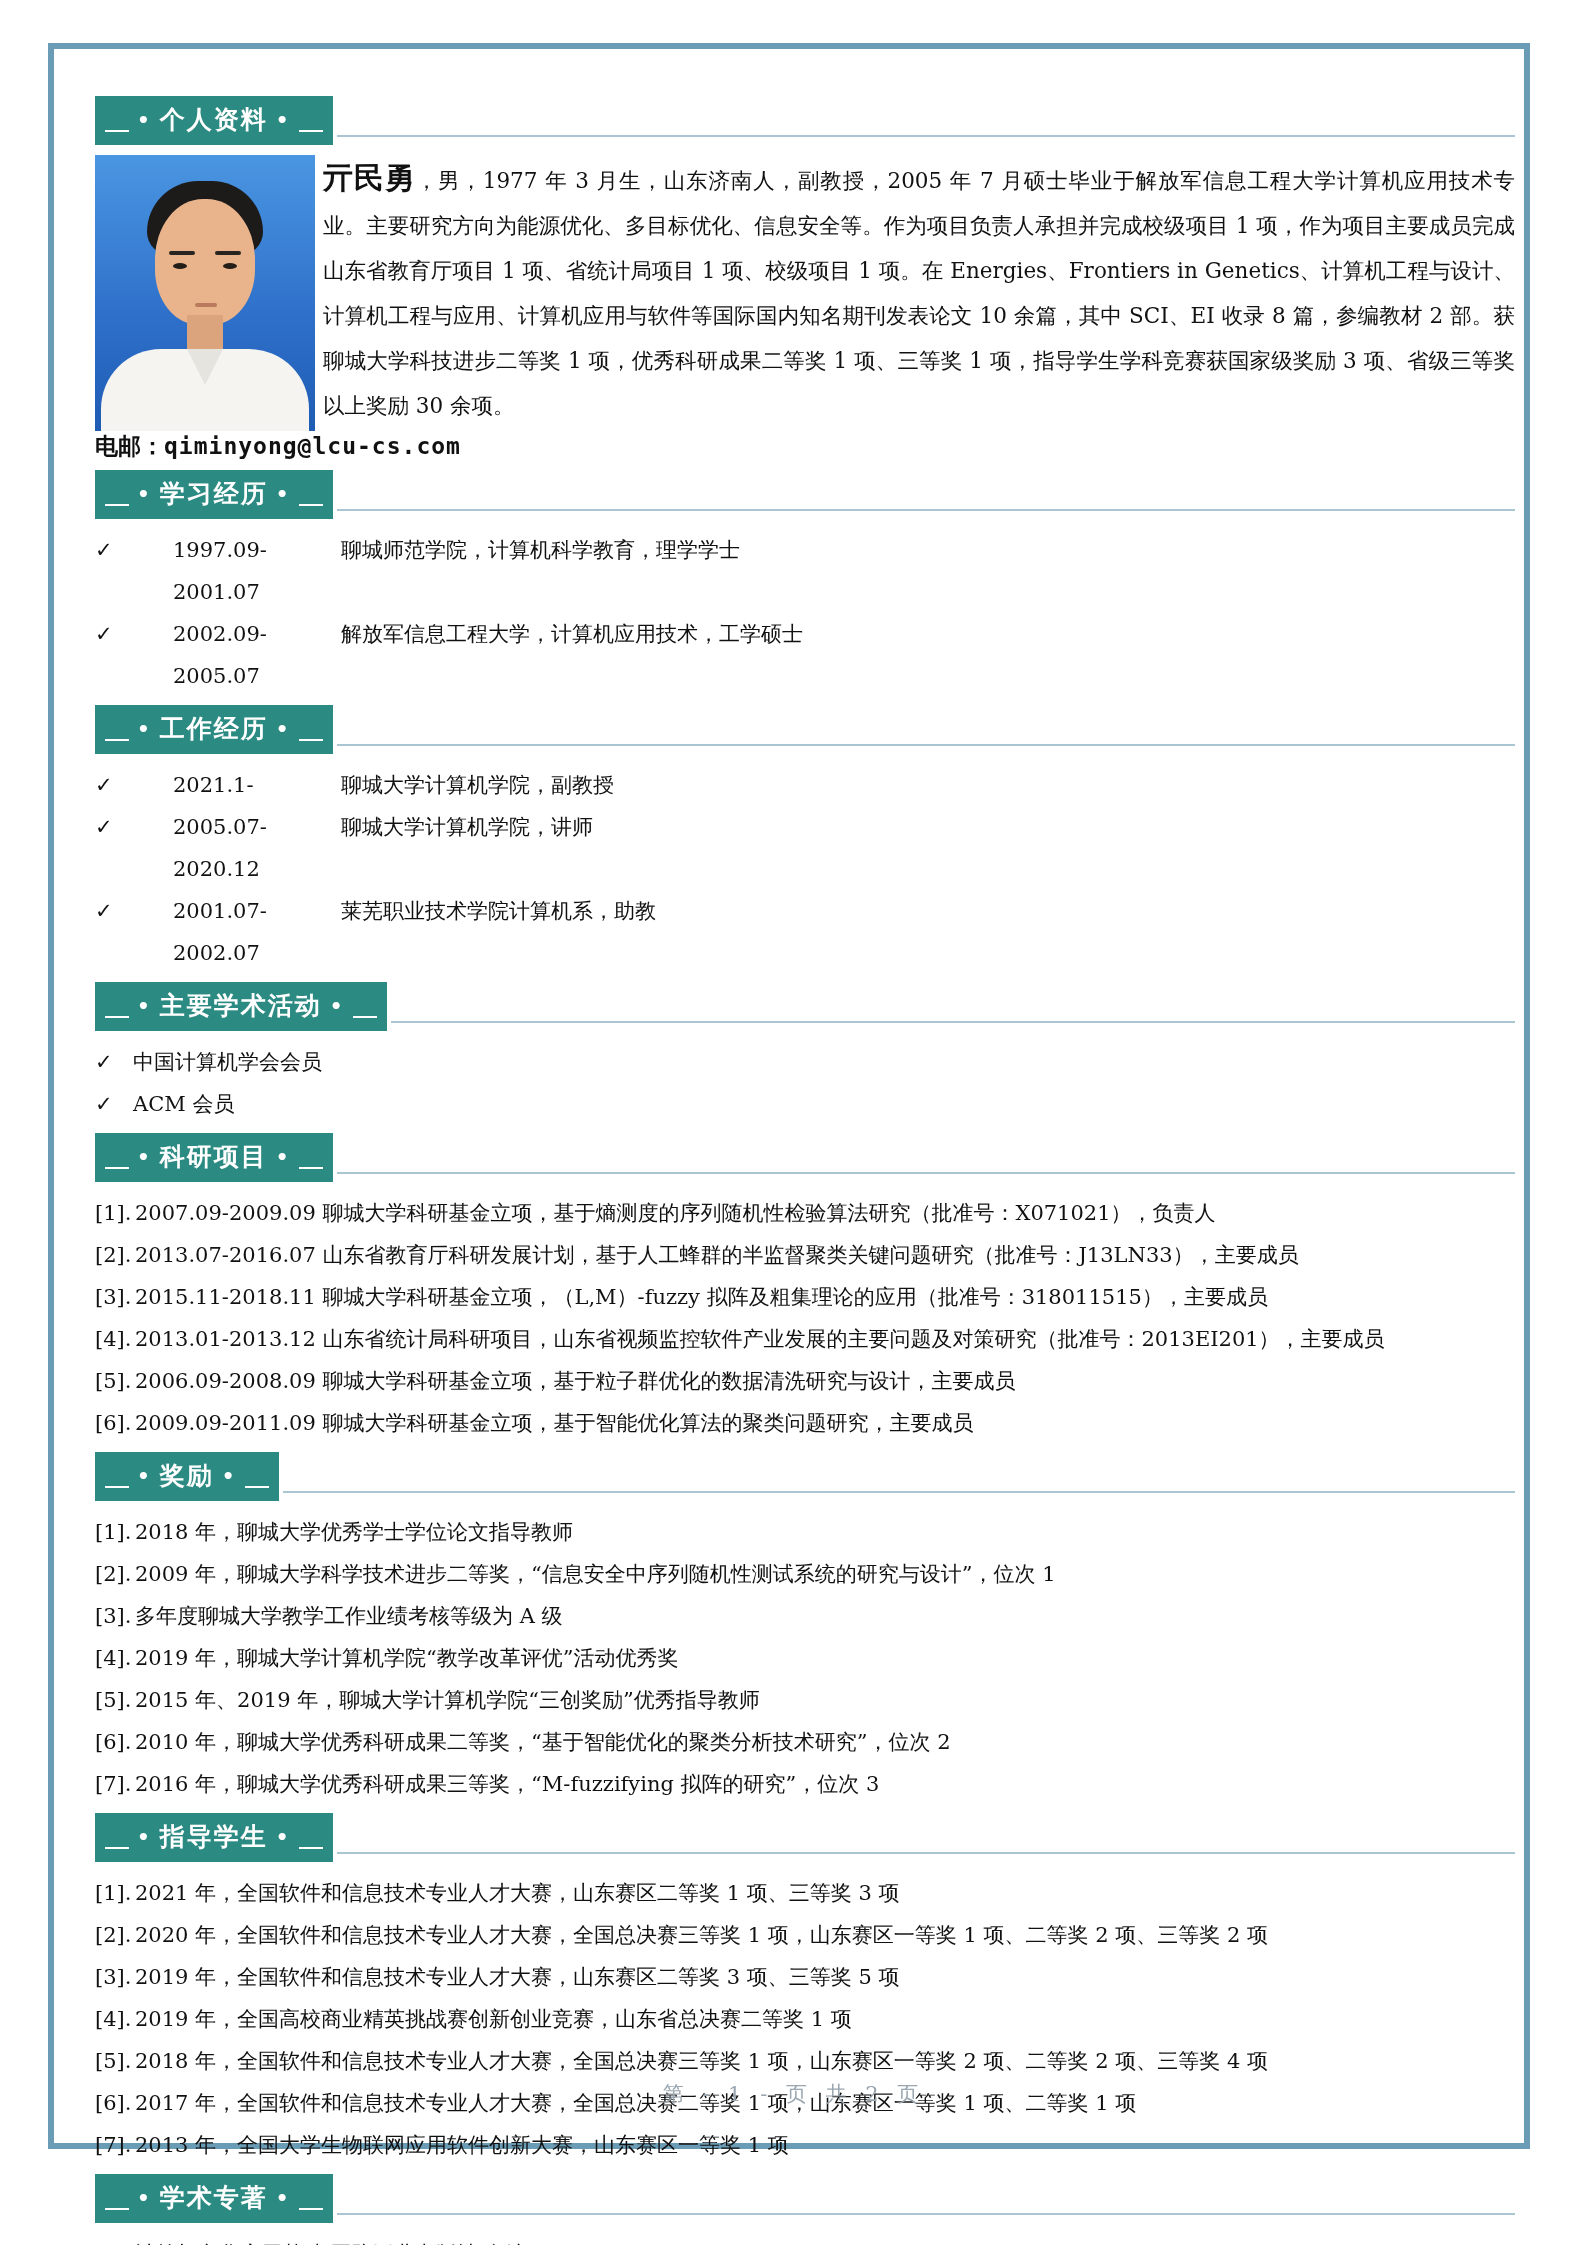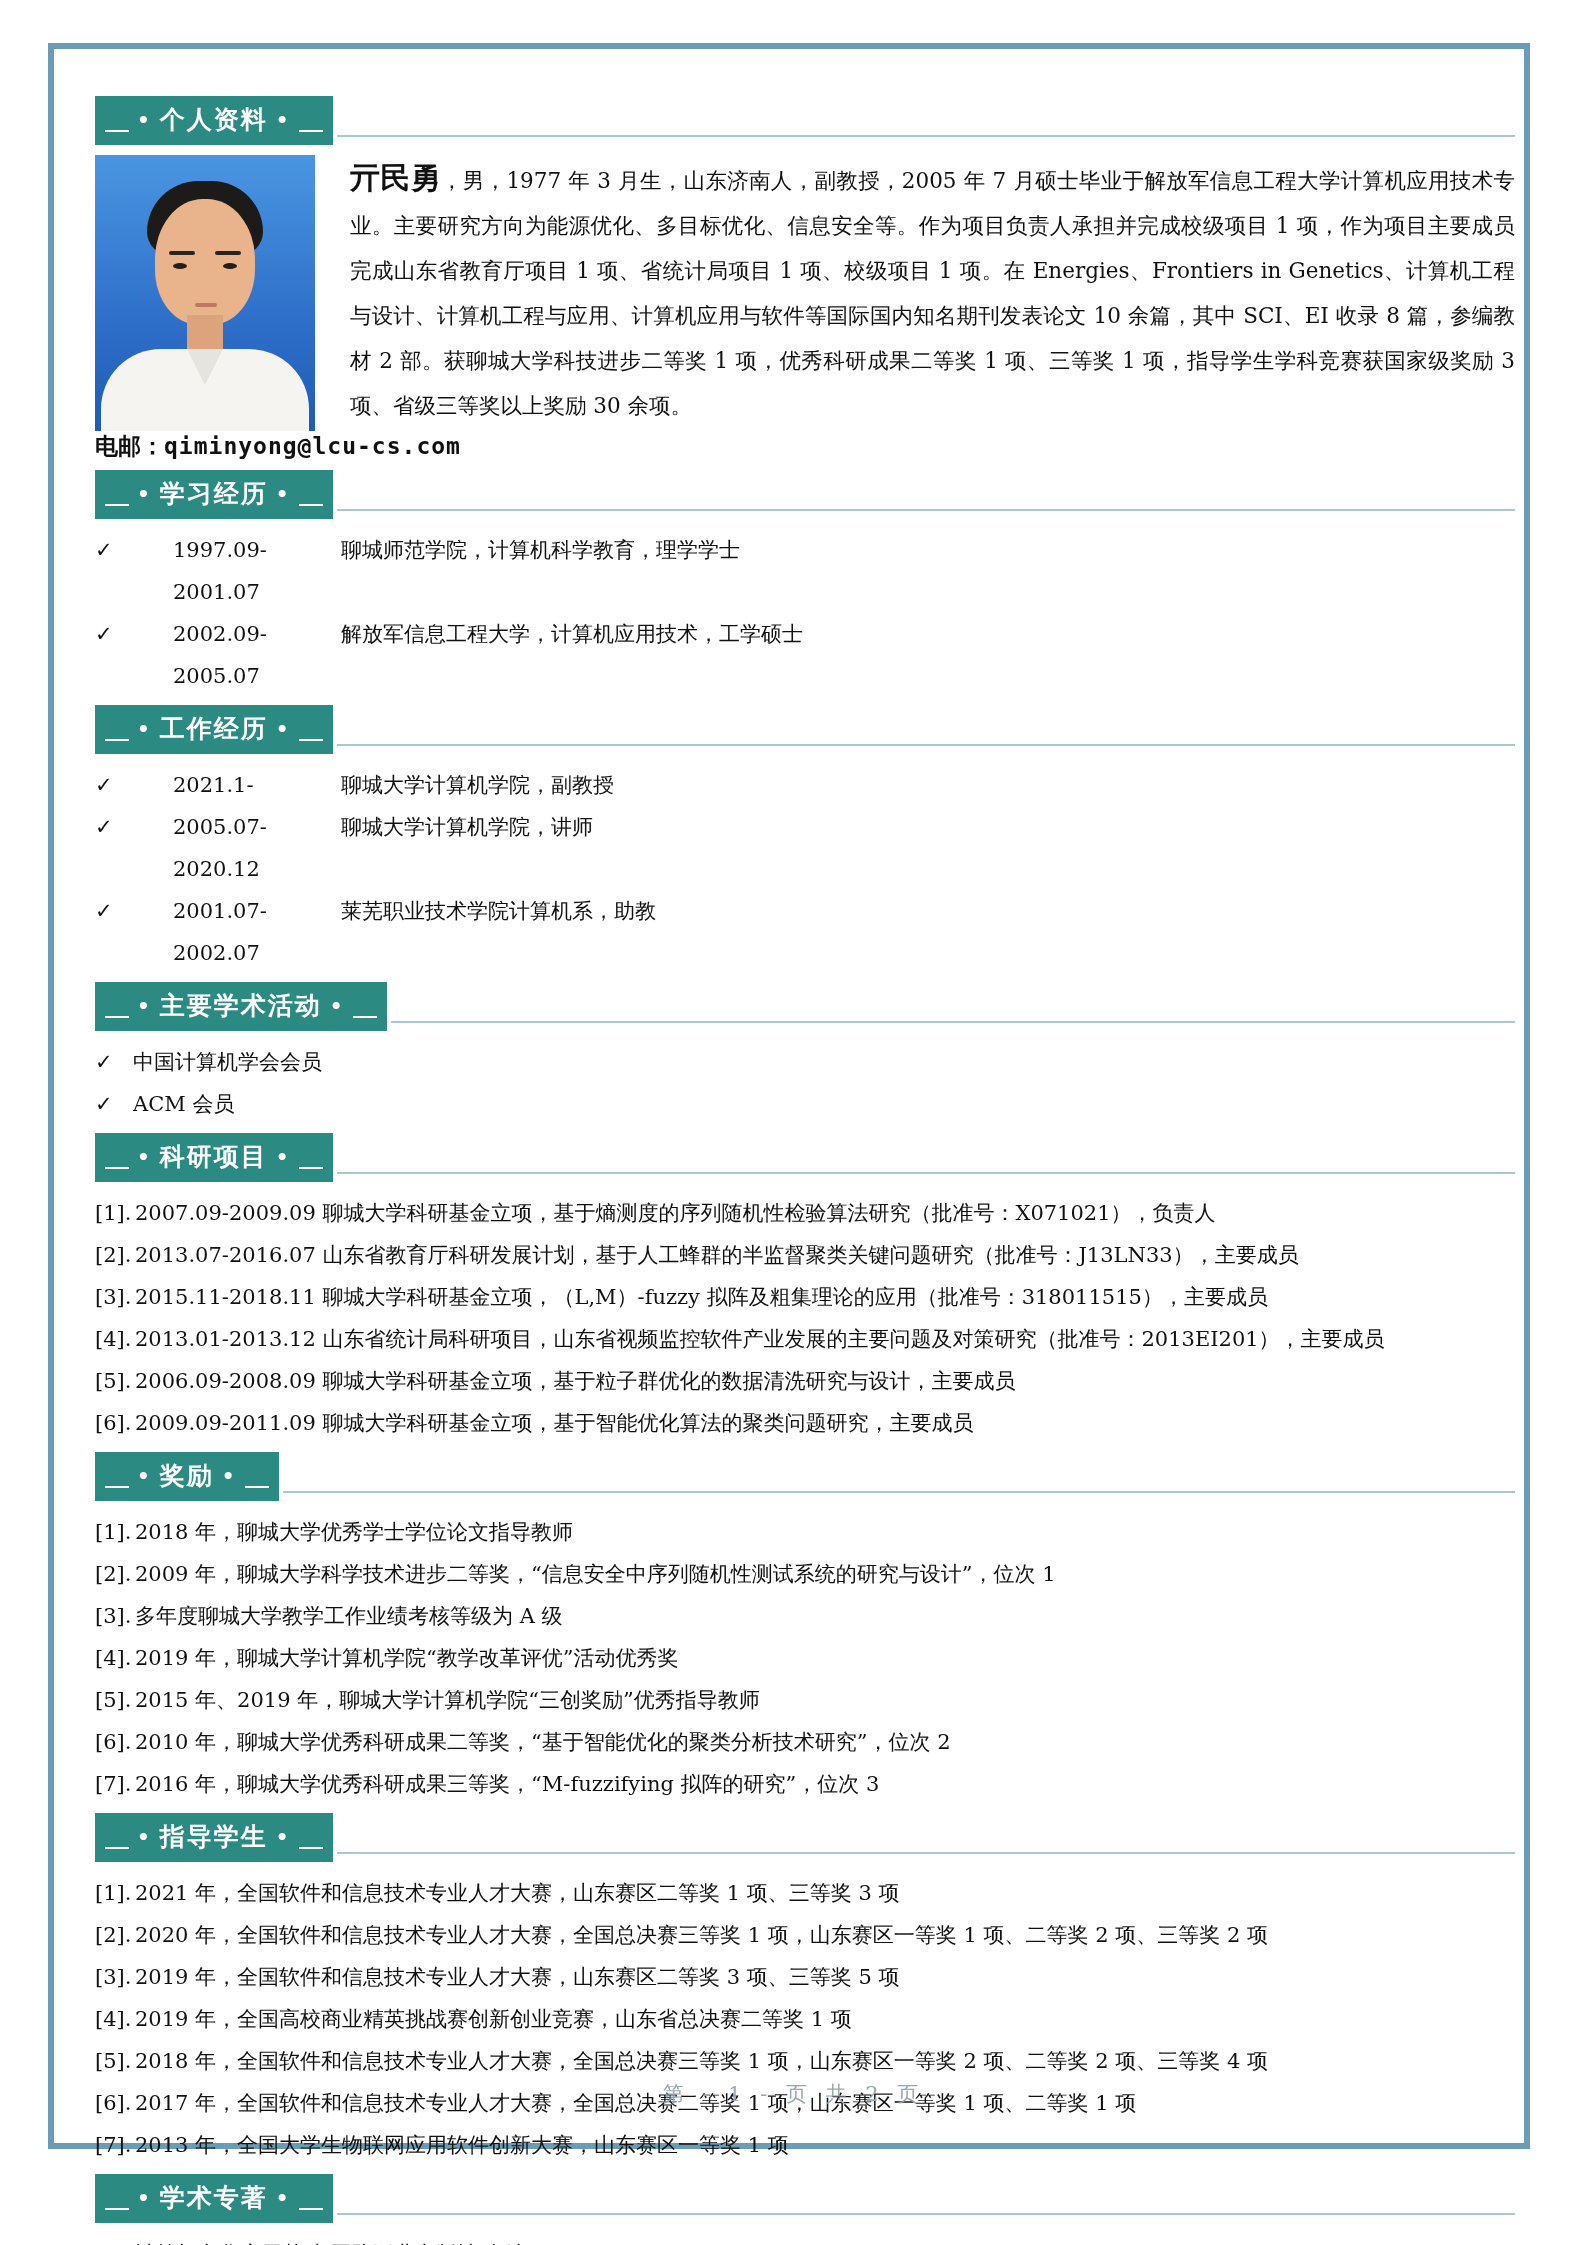--- a/index.html
+++ b/index.html
@@ -19,21 +19,21 @@
   .section-header{display:flex;align-items:flex-end;margin-top:8px;margin-bottom:10px;}
   .header-box{
     background:#2b8a82;color:#ffffff;display:inline-flex;align-items:center;
     padding:7px 10px 9px 10px;font-size:25px;letter-spacing:2px;white-space:nowrap;
     font-family:"DejaVu Sans","Liberation Sans",sans-serif;font-weight:bold;
   }
   .tick{display:inline-block;width:24px;height:2px;background:#ffffff;align-self:flex-end;margin-bottom:4px;}
   .dot{font-size:20px;margin:0 8px;}
   .header-line{flex:1;border-bottom:2px solid #a9c6d2;margin-bottom:8px;margin-left:4px;}
   
-  .profile-row{display:flex;gap:35px;margin-top:8px;}
+  .profile-row{display:flex;gap:8px;margin-top:8px;}
   .photo{width:220px;height:276px;flex:none;position:relative;overflow:hidden;
          background:linear-gradient(180deg,#4a96e2 0%,#2e6fc9 60%,#1f5cb4 100%);}
   .p-hair{position:absolute;top:26px;left:52px;width:116px;height:74px;background:#1c1b19;border-radius:58px 58px 26px 26px;}
   .p-face{position:absolute;top:44px;left:60px;width:100px;height:126px;background:#e9b48c;border-radius:48% 48% 44% 44%;}
   .p-brow{position:absolute;top:52px;width:26px;height:4px;background:#2a2420;border-radius:2px;}
   .p-eye{position:absolute;top:64px;width:14px;height:6px;background:#241d18;border-radius:50%;}
   .p-mouth{position:absolute;top:104px;left:40px;width:22px;height:4px;background:#b97a5e;border-radius:2px;}
   .p-neck{position:absolute;top:160px;left:92px;width:36px;height:34px;background:#dba47c;}
   .p-shirt{position:absolute;bottom:-14px;left:6px;width:208px;height:96px;background:#f5f4f1;border-radius:60px 60px 0 0;}
   .p-collar{position:absolute;bottom:46px;left:92px;width:36px;height:36px;background:#e6e4df;

